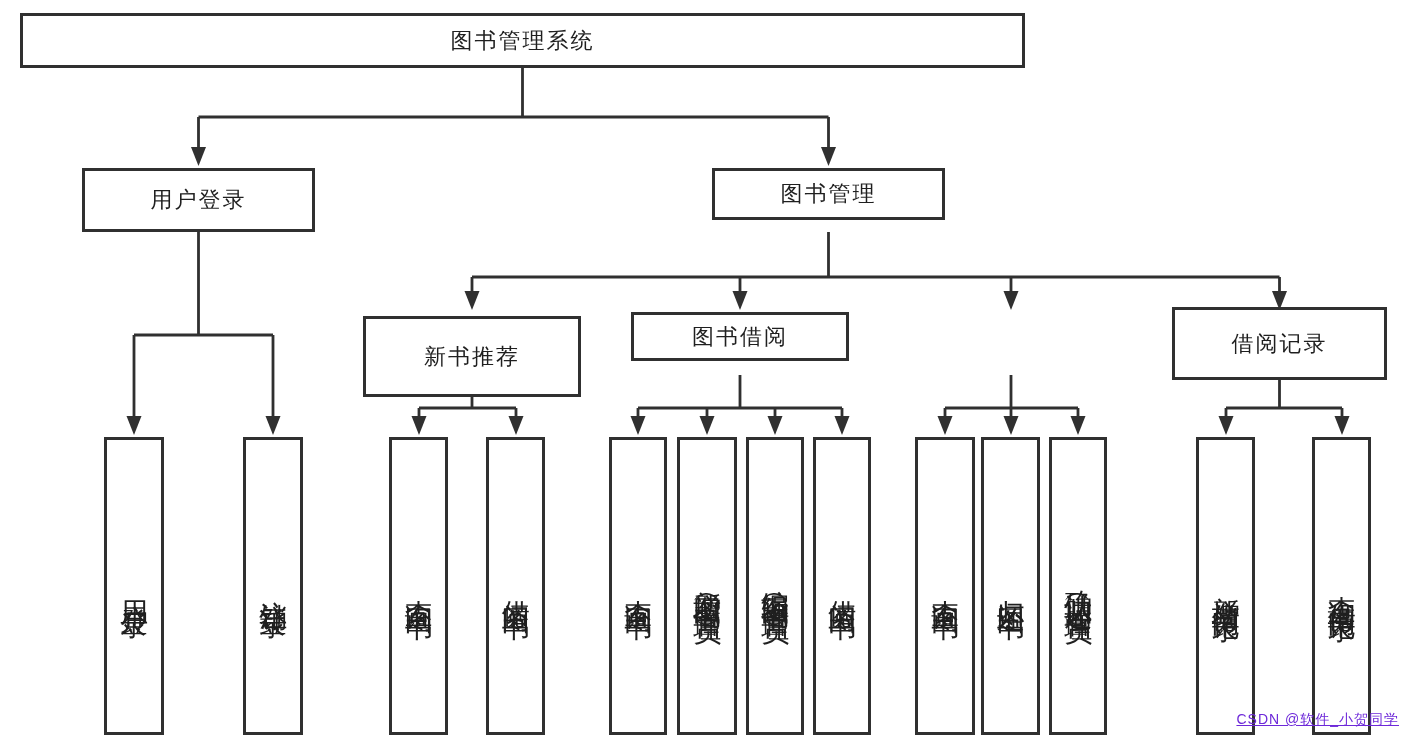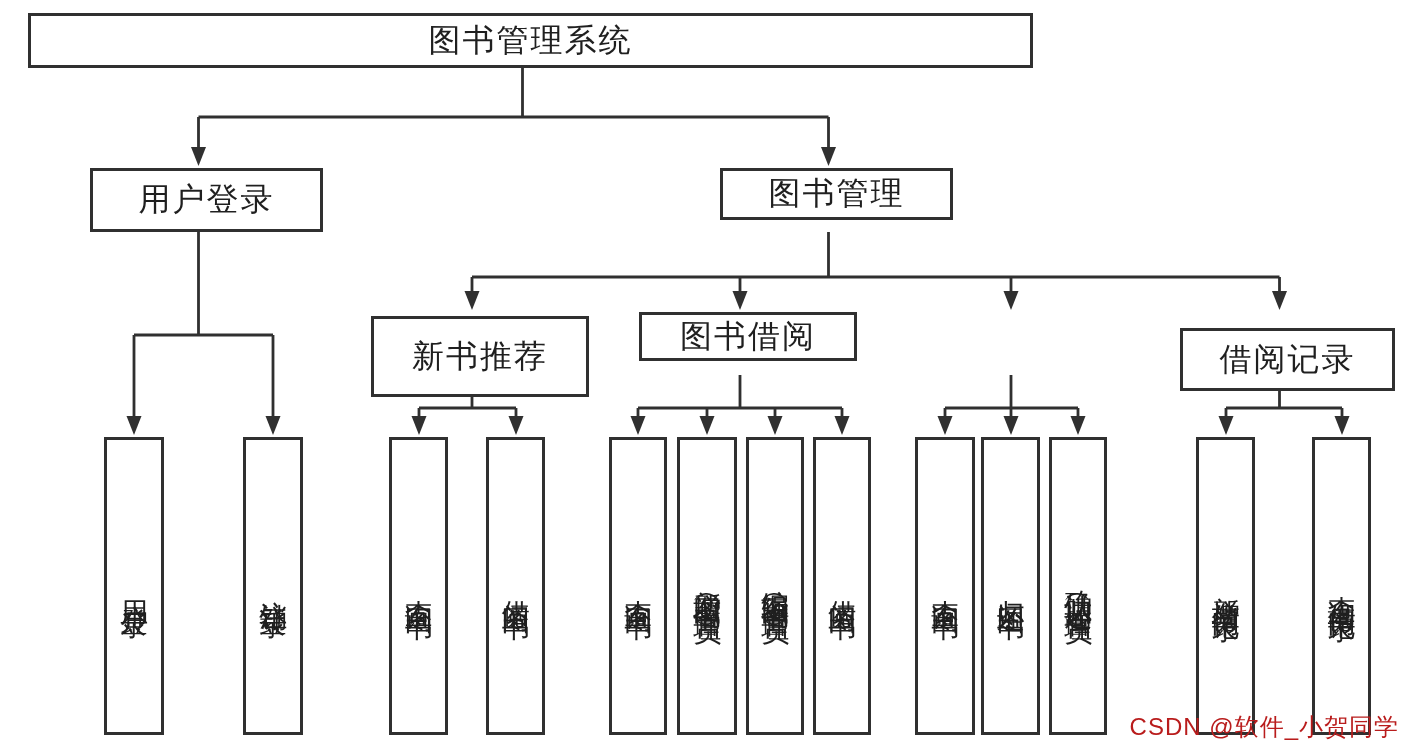--- a/index.html
+++ b/index.html
@@ -6,28 +6,28 @@
   .canvas{
     position:relative;width:1405px;height:747px;background:#ffffff;
     font-family:"Liberation Sans", sans-serif;overflow:hidden;
   }
   .wires{position:absolute;left:0;top:0;width:1405px;height:747px;}
   .node{
     position:absolute;box-sizing:border-box;background:#ffffff;
     border:3px solid #303030;display:flex;align-items:center;justify-content:center;
     color:#1f1f1f;
   }
-  .node.h{font-size:32px;letter-spacing:2px;white-space:nowrap;margin-left:8px;}
+  .node.h{font-size:22px;letter-spacing:2px;white-space:nowrap;}
   .vt{
     writing-mode:vertical-rl;text-orientation:mixed;
     font-size:28px;letter-spacing:4px;line-height:1.05;color:#1f1f1f;
   }
   .watermark{
-    position:absolute;right:6px;top:711px;font-size:24px;letter-spacing:1px;
-    color:#b91c1c;white-space:nowrap;
+    position:absolute;right:6px;top:711px;font-size:14px;letter-spacing:1px;
+    color:#6d28d9;white-space:nowrap;text-decoration:underline;
   }
 </style>
 </head>
 <body>
 
 <div class="canvas">
 
   <svg class="wires" width="1405" height="747" viewBox="0 0 1405 747" xmlns="http://www.w3.org/2000/svg">
     <g stroke="#303030" stroke-width="2.8" fill="none">
       <path d="M522.5 68 V117 M198.5 117 H828.5 M198.5 117 V151 M828.5 117 V151"></path>
@@ -61,21 +61,21 @@
     </g>
   </svg>
 
   <div class="node h" style="left:20px;top:13px;width:1005px;height:55px">图书管理系统</div>
 
   <div class="node h" style="left:82px;top:168px;width:233px;height:64px">用户登录</div>
   <div class="node h" style="left:712px;top:168px;width:233px;height:52px">图书管理</div>
 
   <div class="node h" style="left:363px;top:316px;width:218px;height:81px">新书推荐</div>
   <div class="node h" style="left:631px;top:312px;width:218px;height:49px">图书借阅</div>
-  <div class="node h" style="left:1172px;top:328px;width:215px;height:63px">借阅记录</div>
+  <div class="node h" style="left:1172px;top:307px;width:215px;height:73px">借阅记录</div>
 
   <div class="node" style="left:104px;top:437px;width:60px;height:298px">
     <span class="vt">用户登录</span>
   </div>
   <div class="node" style="left:243px;top:437px;width:60px;height:298px">
     <span class="vt">注销登录</span>
   </div>
 
   <div class="node" style="left:389px;top:437px;width:59px;height:298px">
     <span class="vt">查询图书</span>

